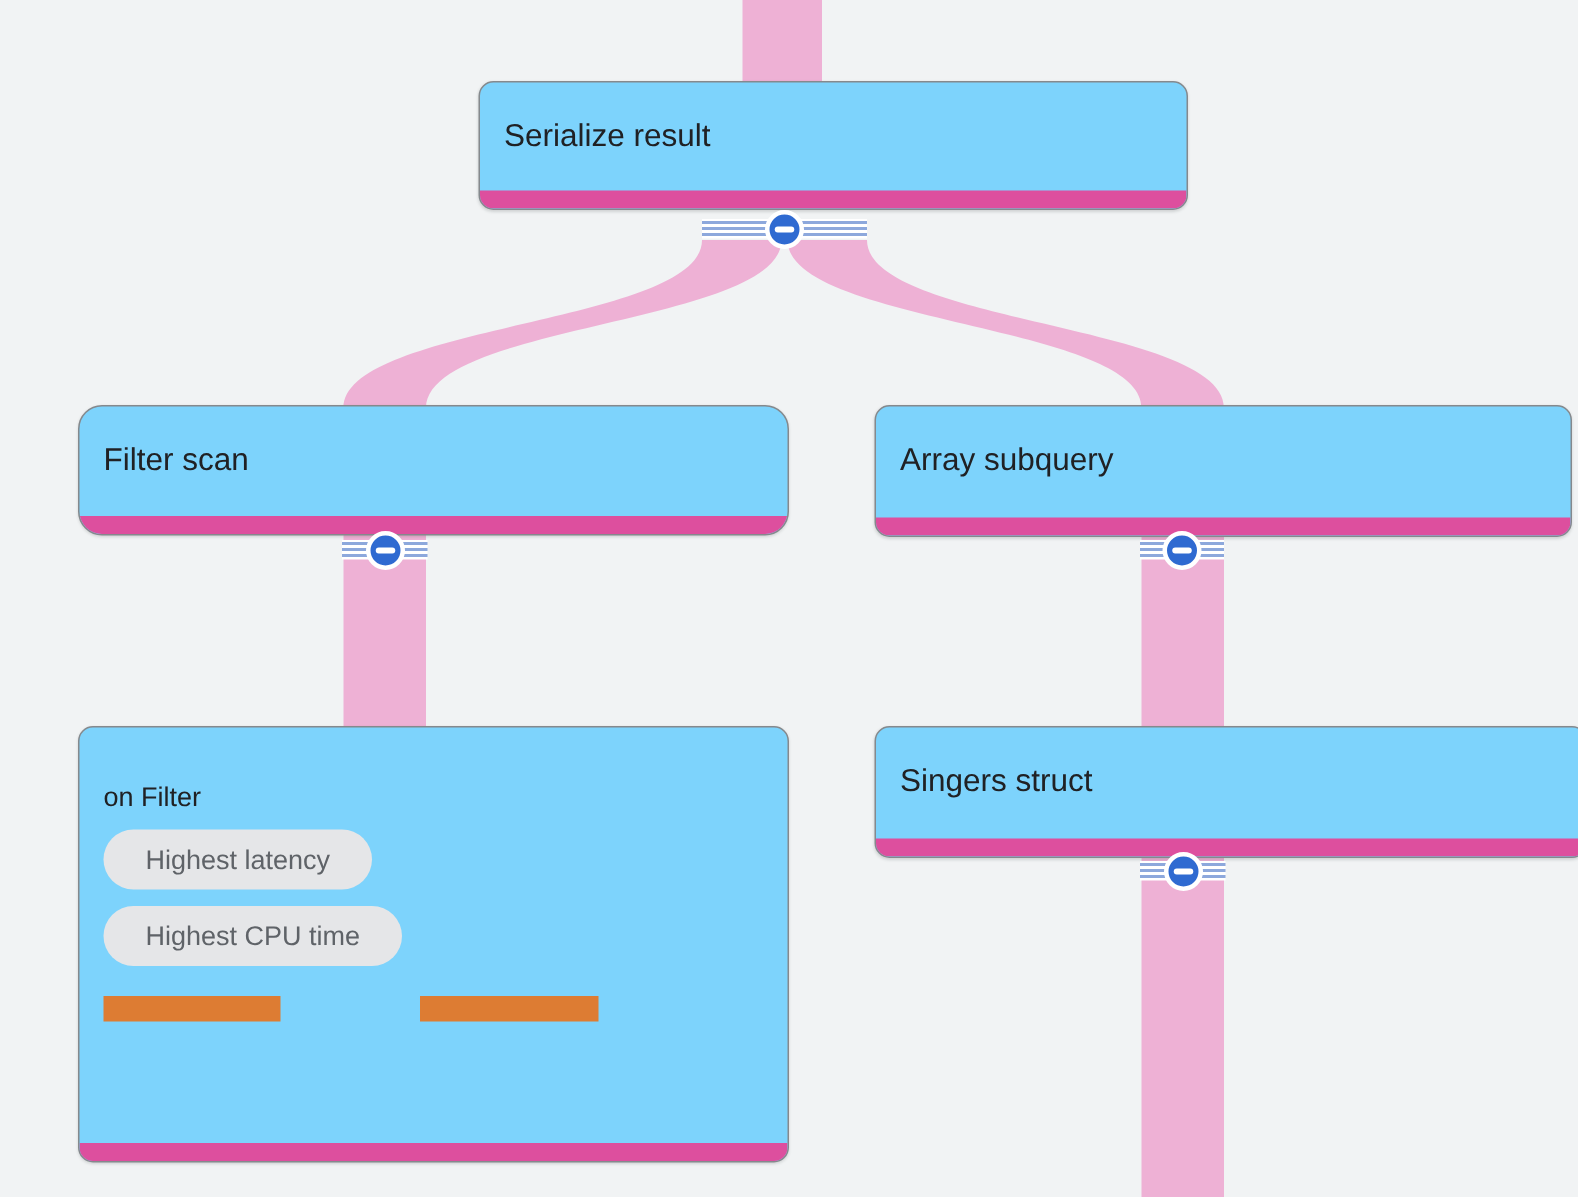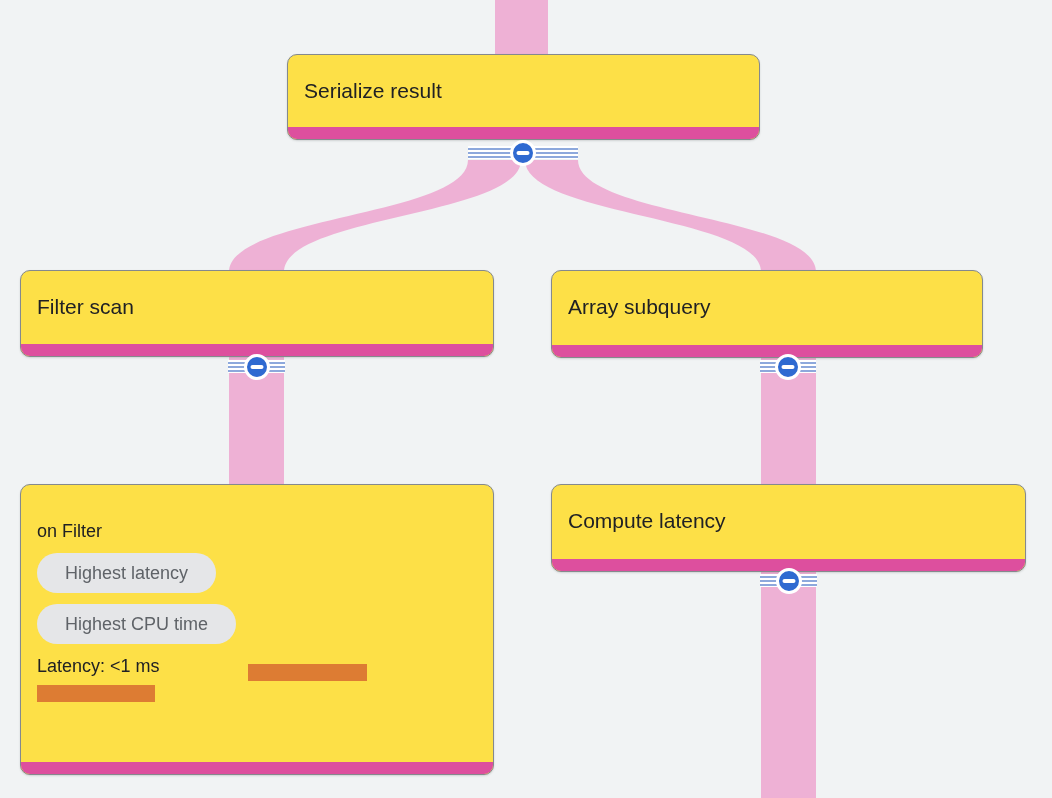--- a/index.html
+++ b/index.html
@@ -29,44 +29,45 @@
   }
   .edges {
     position: absolute;
     left: 0; top: 0;
     z-index: 0;
   }
   .edges .band { fill: var(--band); }
 
   .card {
     position: absolute;
-    background: #fde047;
+    background: #7dd3fc;
     border: 1.5px solid var(--node-border);
     border-radius: 10px;
     z-index: 1;
     box-shadow: 0 1px 2px rgba(60,64,67,0.18);
     overflow: hidden;
+    margin-left: 32px;
   }
   .card .bottombar {
     position: absolute;
     left: 0; right: 0; bottom: 0;
     height: 12px;
     background: var(--node-bar);
   }
   .card .title {
     position: absolute;
     left: 16px;
     top: 24px;
     font-size: 21px;
     color: var(--text);
     white-space: nowrap;
   }
   .card-serialize { left: 287px; top: 54px;  width: 473px; height: 86px; }
-  .card-filter    { left: 20px;  top: 270px; width: 474px; height: 87px; }
-  .card-array     { left: 551px; top: 270px; width: 432px; height: 88px; }
+  .card-filter    { left: 20px;  top: 270px; width: 474px; height: 87px; border-radius: 16px; }
+  .card-array     { left: 551px; top: 270px; width: 465px; height: 88px; }
   .card-table     { left: 20px;  top: 484px; width: 474px; height: 291px; }
   .card-compute   { left: 551px; top: 484px; width: 475px; height: 88px; }
 
   .tbl-content { padding: 22px 16px 0 16px; }
   .tbl-title { font-size: 21px; color: var(--text); }
   .tbl-sub { margin-top: 14px; font-size: 18px; color: var(--text); }
   .badge {
     display: table;
     margin-top: 11px;
     background: var(--badge-bg);
@@ -154,33 +155,32 @@
     <div class="bottombar"></div>
   </div>
 
   <div class="card card-table">
     <div class="tbl-content">
       <div class="tbl-sub">on Filter</div>
       <div class="badge">Highest latency</div>
       <div class="badge">Highest CPU time</div>
       <div class="metrics">
         <div class="metric">
-          <div class="mlabel">Latency: &lt;1 ms</div>
           <div class="mbar" style="width: 118px;"></div>
         </div>
         <div class="metric">
           <div class="mbar" style="width: 119px;"></div>
         </div>
       </div>
     </div>
     <div class="bottombar"></div>
   </div>
 
   <div class="card card-compute">
-    <div class="title">Compute latency</div>
+    <div class="title">Singers struct</div>
     <div class="bottombar"></div>
   </div>
 
   <div class="ctrl ctrl-serialize">
     <div class="stripes"></div>
     <div class="circle">
       <div class="minus"></div>
     </div>
   </div>
 

